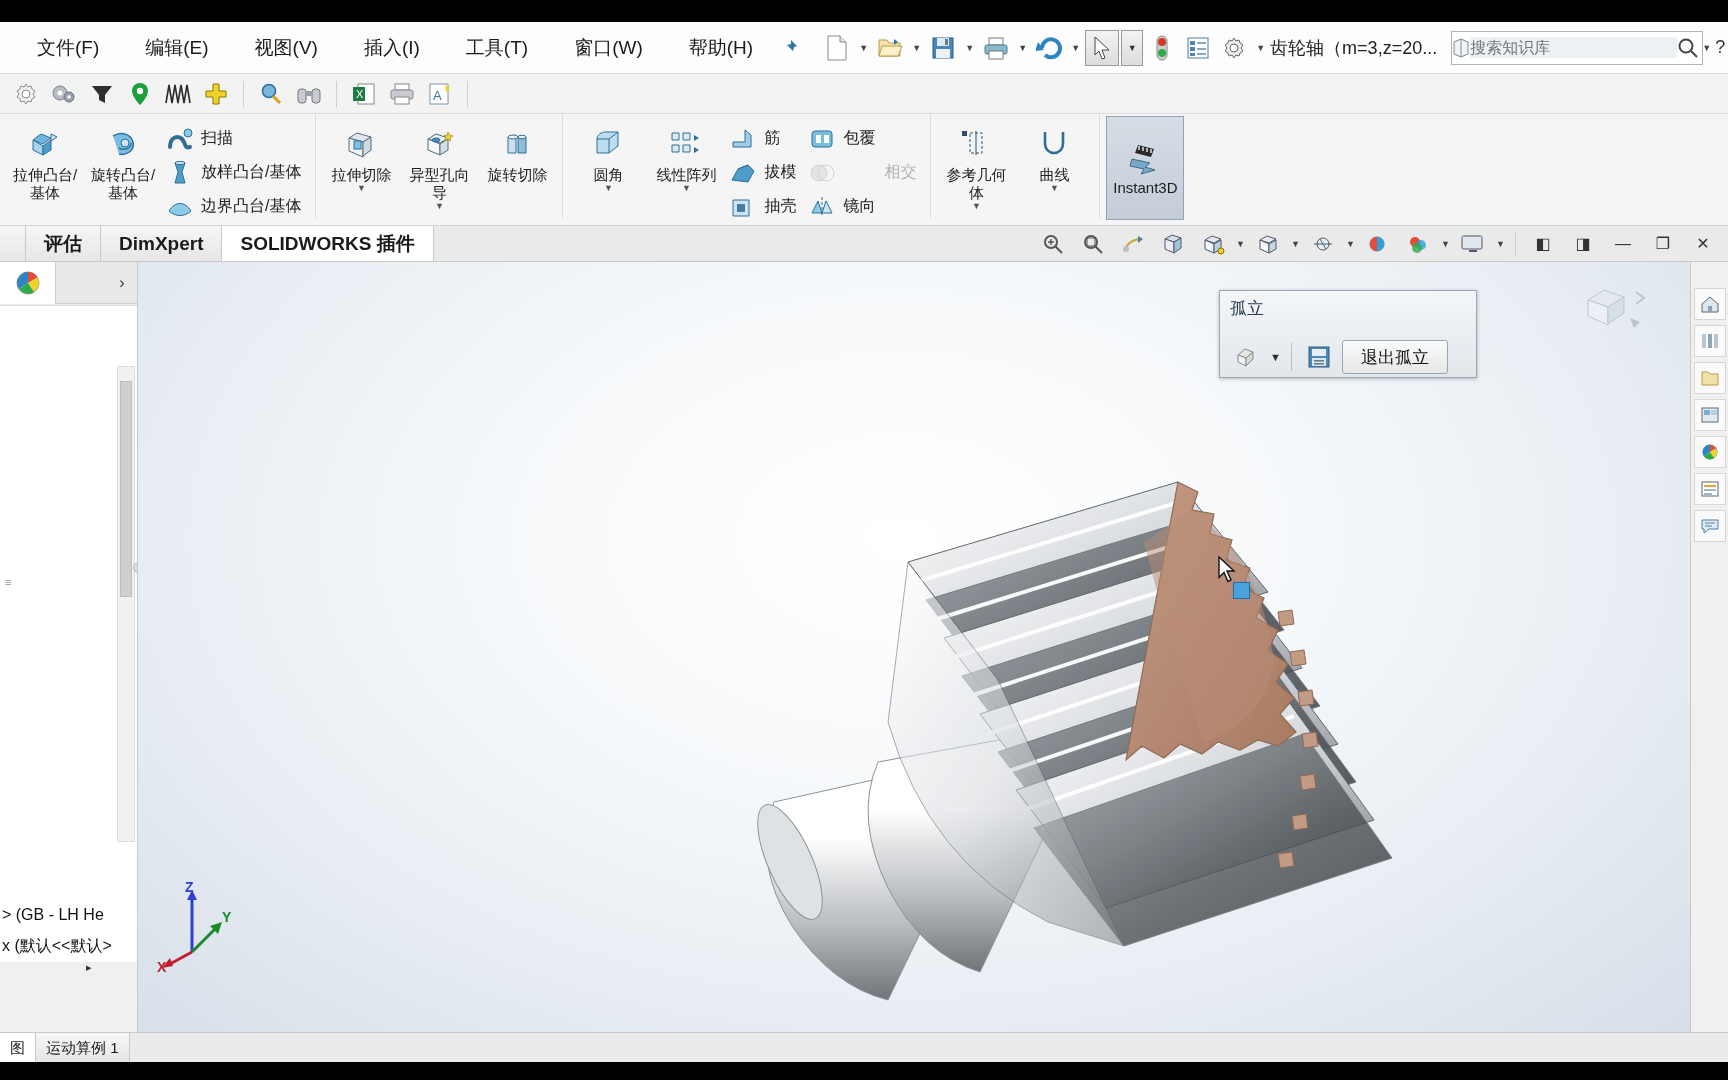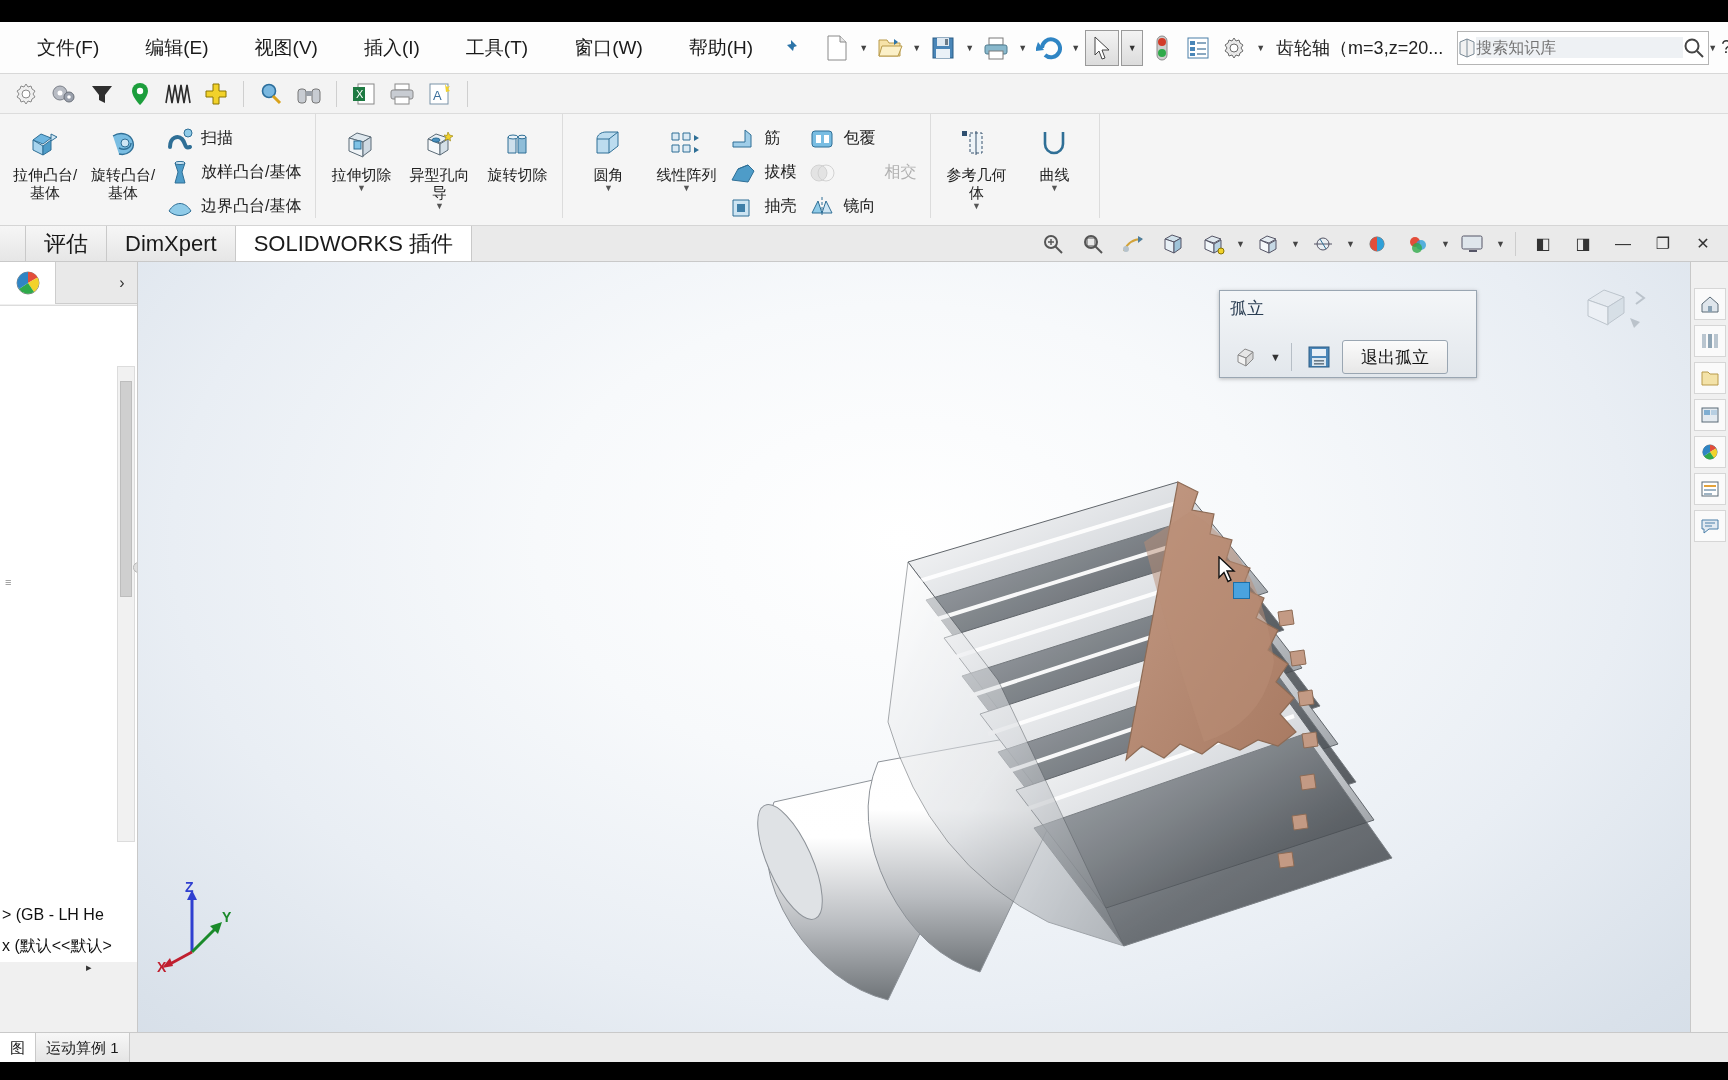--- a/index.html
+++ b/index.html
@@ -42,21 +42,21 @@
   }
   .tb-arrow {
     width: 15px; height: 36px; display: flex; align-items: center;
     justify-content: center; font-size: 9px; color: #444;
   }
   .tb-btn.sel {
     background: linear-gradient(#f3f3f3,#dcdcdc);
     border: 1px solid #9a9a9a;
   }
   .doc-title {
-    font-size: 18px; color: #222; white-space: nowrap; margin-left: 8px;
+    font-size: 18px; color: #222; white-space: nowrap; margin-left: 2px;
   }
   .searchbox {
     margin-left: 14px;
     width: 252px; height: 34px;
     background: #fff; border: 1px solid #b5b5b5;
     display: flex; align-items: center;
   }
   .search-icon-left { width: 28px; text-align: center; color: #6d7b86; font-size: 17px;}
   .search-input {
     flex: 1; border: 0; outline: 0; background: #eef1f4;
@@ -127,23 +127,24 @@
   .instant3d .lbl { font-size: 15px; color: #1c1c1c; }
 
   
   .tabstrip {
     height: 36px; background: #eaeaea;
     border-bottom: 1px solid #c9c9c9;
     display: flex; align-items: stretch; position: relative;
   }
   .tab {
     display: flex; align-items: center; padding: 0 18px;
-    font-size: 22px; color: #1a1a1a;
+    font-size: 19px; color: #1a1a1a;
     border-right: 1px solid #c9c9c9;
     background: linear-gradient(#f6f6f6,#e6e6e6);
+    font-weight: bold;
   }
   .tab.active { background: #fff; }
   .tab:first-child { border-left: 1px solid #c9c9c9; }
   .view-tools {
     margin-left: auto; display: flex; align-items: center; gap: 2px; padding-right: 6px;
   }
   .vt-btn { width: 38px; height: 34px; display:flex;align-items:center;justify-content:center;}
   .vt-arrow { width: 13px; font-size: 9px; color: #444; display:flex;align-items:center;justify-content:center;}
   .vt-sep { width: 1px; height: 24px; background: #cdcdcd; margin: 0 6px; }
 
@@ -677,20 +678,30 @@
             <svg width="34" height="32" viewBox="0 0 34 32">
                 <path d="M8 3v12a9 9 0 0 0 18 0V3" fill="none" stroke="#2f6f96" stroke-width="2.6"></path>
               </svg>
           </div>
           <div class="lbl">曲线</div>
           <div class="rcaret">▼</div>
         </div>
       </div>
     </div>
 
+    <div class="instant3d">
+      <div>
+        <svg width="42" height="34" viewBox="0 0 42 34">
+            <path d="M14 4l16 4-3 8-16-4z" fill="#2b2b2b"></path>
+            <path d="M15 5v4M19 6v4M23 7v4M27 8v4" stroke="#fff" stroke-width="1.3"></path>
+            <path d="M8 18l18 4-5 4 10 3-14 4 3-5-14-3z" fill="#7aa7c7" stroke="#3b6a8c"></path>
+          </svg>
+      </div>
+      <div class="lbl">Instant3D</div>
+    </div>
   </div>
 
   <div class="tabstrip">
     <div style="width:26px;border-right:1px solid #c9c9c9;background:linear-gradient(#f6f6f6,#e6e6e6);"></div>
     <div class="tab">评估</div>
     <div class="tab">DimXpert</div>
     <div class="tab active">SOLIDWORKS 插件</div>
 
     <div class="view-tools">
       <div class="vt-btn">

